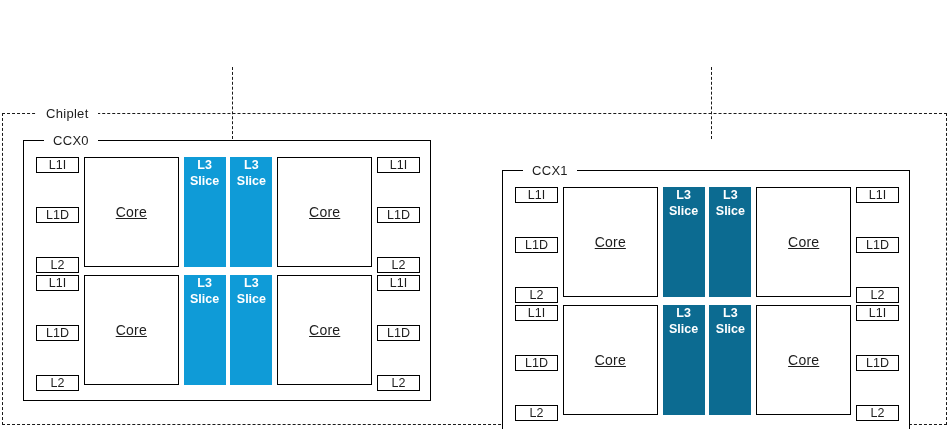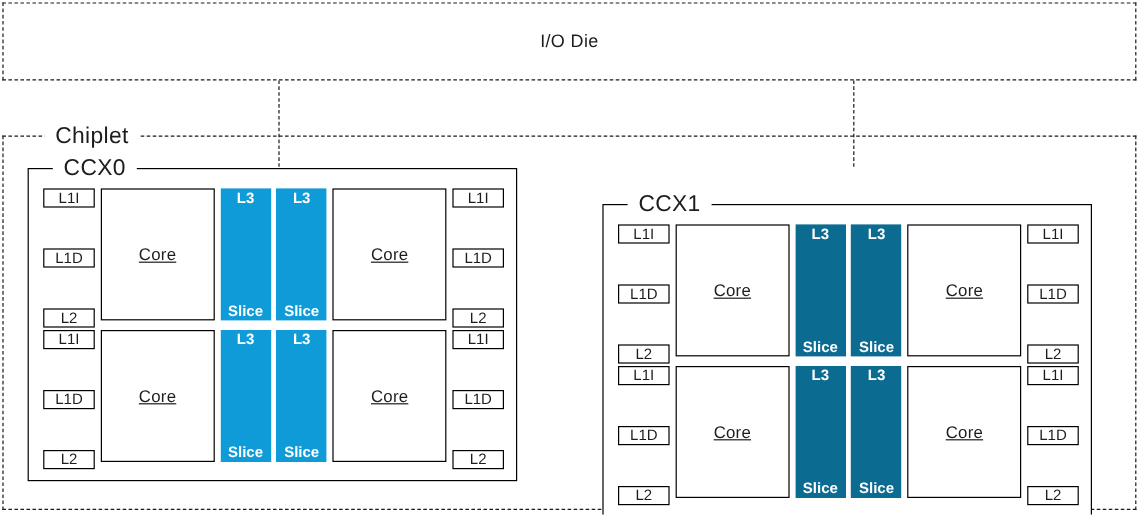--- a/index.html
+++ b/index.html
@@ -43,21 +43,21 @@
     position: absolute;
     left: 2px; top: 113px;
     width: 945px; height: 312px;
     border: 1px dashed var(--dashed_border, #1a1a1a);
   }
   .border-label {
     position: absolute;
     top: -9px;
     background: var(--background, #fff);
     padding: 0 9px;
-    font-size: 19px;
+    font-size: 13px;
     line-height: 18px;
     letter-spacing: 0.3px;
     white-space: nowrap;
   }
   .chiplet > .border-label { left: 34px; }
 
   
   .ccx {
     position: absolute;
     top: 26px;
@@ -106,38 +106,35 @@
     background: var(--background, #fff);
     text-decoration: underline;
   }
 
   .l3 {
     width: 42px;
     height: 110px;
     display: flex;
     flex-direction: column;
     align-items: center;
-    justify-content: space-between;
+    justify-content: flex-start;
     color: var(--l3_text, #fff);
     font-size: 12.5px;
     font-weight: 700;
     line-height: 1.3;
     text-align: center;
   }
   .ccx0 .l3 { background: var(--l3_slice_ccx0, #0f9bd7); }
   .ccx1 .l3 { background: var(--l3_slice_ccx1, #0c6b91); }
 </style>
 </head>
 <body>
 
 <div class="canvas">
 
-  <div class="io-die">
-    <span>I/O Die</span>
-  </div>
 
   <div class="connector c1"></div>
   <div class="connector c2"></div>
 
   <div class="chiplet">
     <span class="border-label">Chiplet</span>
 
     <div class="ccx ccx0">
       <span class="border-label">CCX0</span>
 

